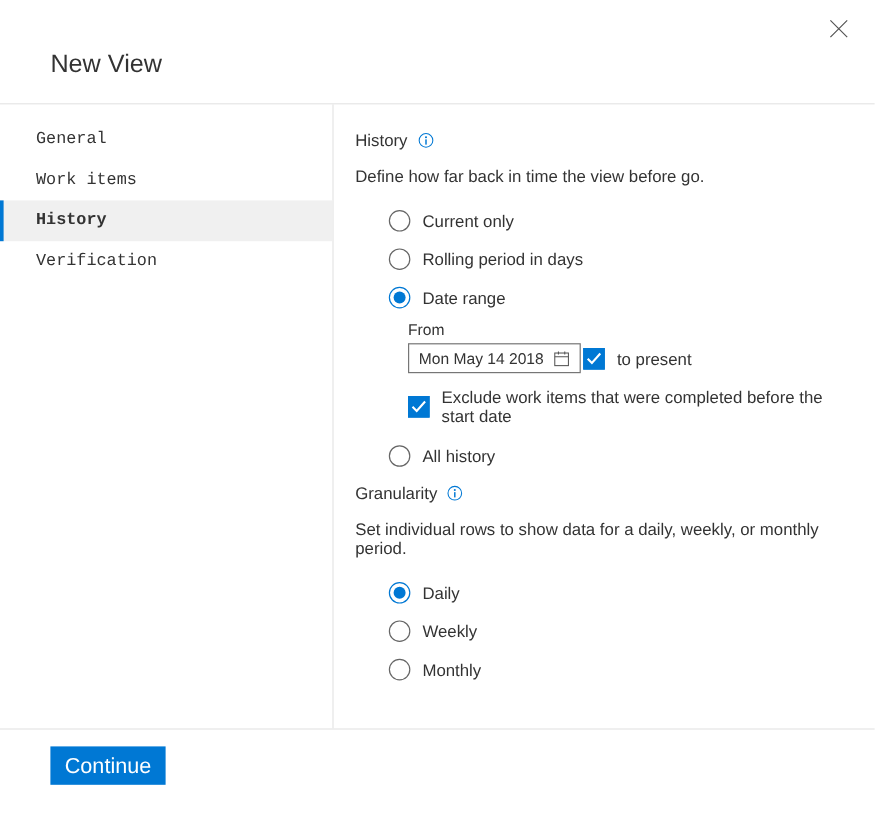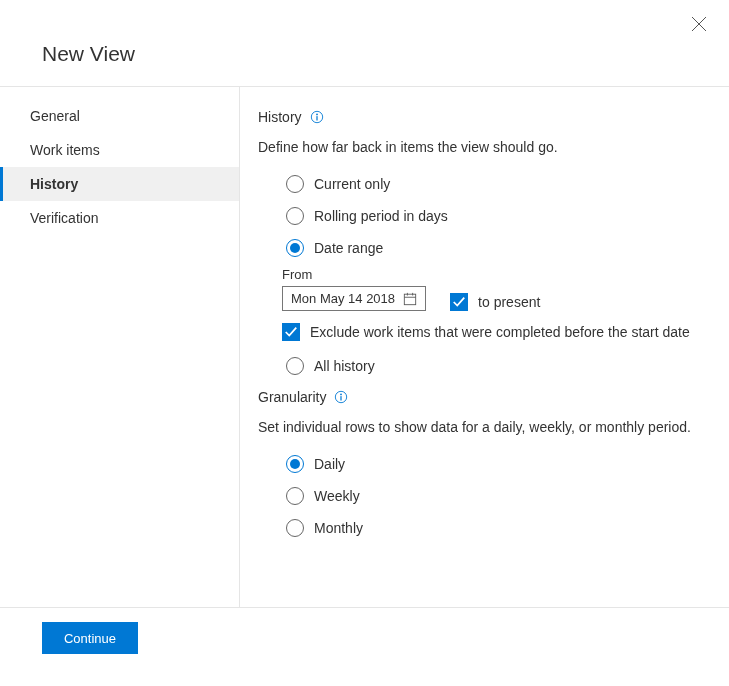--- a/index.html
+++ b/index.html
@@ -33,23 +33,24 @@
   .divider {
     height: 1px;
     background: #e5e5e5;
     width: 100%;
   }
   .body {
     display: flex;
     height: 520px;
   }
   .sidebar {
-    width: 240px;
+    width: 278px;
     border-right: 1px solid #e5e5e5;
     padding-top: 12px;
+    font-family: Liberation Mono, monospace;
   }
   .sidebar-item {
     padding: 9px 0 9px 30px;
     cursor: pointer;
     color: #333;
     position: relative;
   }
   .sidebar-item.selected {
     background: #f0f0f0;
     font-weight: 600;
@@ -105,33 +106,33 @@
   }
   .radio.checked::after {
     content: "";
     position: absolute;
     top: 3px; left: 3px;
     width: 10px; height: 10px;
     border-radius: 50%;
     background: #0078d4;
   }
   .date-sub {
-    margin-left: 16px;
+    margin-left: 36px;
     margin-bottom: 16px;
     margin-top: -4px;
   }
   .date-label {
     font-size: 13px;
     color: #333;
     margin-bottom: 4px;
   }
   .date-row {
     display: flex;
-    align-items: flex-end;
-    gap: 24px;
+    align-items: center;
+    gap: 2px;
   }
   .date-input {
     display: flex;
     align-items: center;
     border: 1px solid #767676;
     padding: 4px 8px;
     gap: 8px;
     background: #fff;
   }
   .date-input span { font-size: 13px; }
@@ -171,21 +172,21 @@
     padding: 14px 0 0 42px;
     display: flex;
     gap: 10px;
   }
   .btn {
     min-width: 96px;
     height: 32px;
     display: inline-flex;
     align-items: center;
     justify-content: center;
-    font-size: 13px;
+    font-size: 18px;
     cursor: pointer;
     border: none;
     font-family: inherit;
   }
   .btn-primary {
     background: #0078d4;
     color: #fff;
   }
   .btn-secondary {
     background: #efefef;
@@ -230,21 +231,21 @@
       <div class="section-heading">
         <span>History</span>
         <span class="info-icon">
           <svg viewBox="0 0 16 16">
               <circle cx="8" cy="8" r="6.5" fill="none" stroke="currentColor" stroke-width="1"></circle>
               <circle cx="8" cy="5" r="1" fill="currentColor"></circle>
               <rect x="7.3" y="7" width="1.4" height="5" fill="currentColor"></rect>
             </svg>
         </span>
       </div>
-      <div class="section-desc">Define how far back in items the view should go.</div>
+      <div class="section-desc">Define how far back in time the view before go.</div>
 
       <div class="radio-group">
         <div class="radio-row">
           <div class="radio"></div>
           <span>Current only</span>
         </div>
         <div class="radio-row">
           <div class="radio"></div>
           <span>Rolling period in days</span>
         </div>

